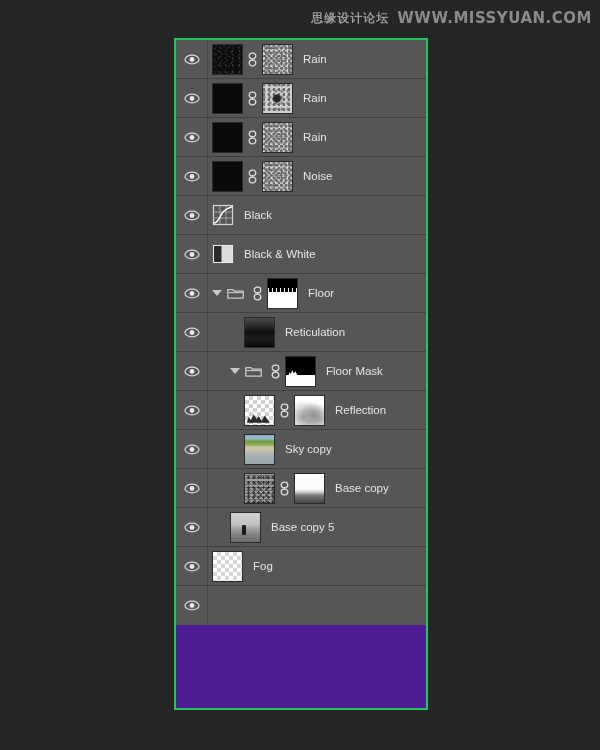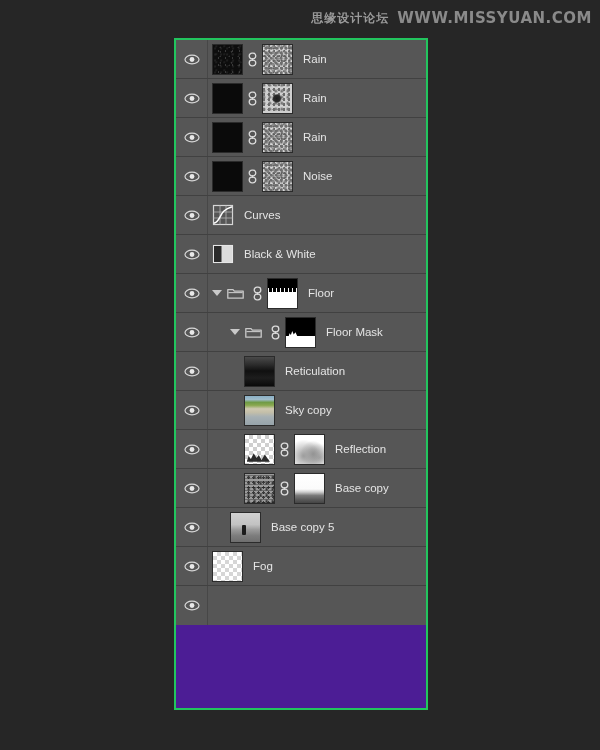--- a/index.html
+++ b/index.html
@@ -393,21 +393,21 @@
               <ellipse cx="8" cy="5.5" rx="7" ry="4.4" fill="none" stroke="#d8d8d8" stroke-width="1.2"></ellipse>
               <ellipse cx="8" cy="5.5" rx="2.4" ry="2.4" fill="#e8e8e8"></ellipse>
             </svg>
           </div>
           <div class="row-body ind-0">
             <svg class="adj-icon" viewBox="0 0 22 22">
               <rect x="1.5" y="1.5" width="19" height="19" fill="none" stroke="#d6d6d6" stroke-width="1.2"></rect>
               <path d="M1.5 8 L20.5 8 M1.5 14 L20.5 14 M8 1.5 L8 20.5 M14 1.5 L14 20.5" stroke="#b4b4b4" stroke-width="0.8"></path>
               <path d="M2.5 19 C7 18 8.5 10 12 7 C15 4.4 17.5 3.6 19.5 3" fill="none" stroke="#ffffff" stroke-width="1.5" stroke-linecap="round"></path>
             </svg>
-            <span class="layer-name">Curves</span>
+            <span class="layer-name">Black</span>
           </div>
         </div>
         <div class="layer-row">
           <div class="eye-cell">
             <svg class="eye-icon" width="16" height="11" viewBox="0 0 16 11">
               <ellipse cx="8" cy="5.5" rx="7" ry="4.4" fill="none" stroke="#d8d8d8" stroke-width="1.2"></ellipse>
               <ellipse cx="8" cy="5.5" rx="2.4" ry="2.4" fill="#e8e8e8"></ellipse>
             </svg>
           </div>
           <div class="row-body ind-0">
@@ -431,20 +431,32 @@
               <path d="M0.8 2.6 L6 2.6 L7.3 4.2 L16.2 4.2 L16.2 11.2 L0.8 11.2 Z" fill="none" stroke="#c9c9c9" stroke-width="1.3" stroke-linejoin="round"></path>
               <path d="M1.4 5.6 L15.6 5.6" stroke="#c9c9c9" stroke-width="1.1"></path>
             </svg>
             <svg class="link-icon" width="11" height="15" viewBox="0 0 11 15">
               <rect x="2.2" y="1.2" width="6.6" height="5.6" rx="2.8" fill="none" stroke="#dcdcdc" stroke-width="1.3"></rect>
               <rect x="2.2" y="8.2" width="6.6" height="5.6" rx="2.8" fill="none" stroke="#dcdcdc" stroke-width="1.3"></rect>
               <path d="M5.5 6.2 L5.5 8.8" stroke="#dcdcdc" stroke-width="1.3"></path>
             </svg>
             <div class="thumb t-mask-pier"></div>
             <span class="layer-name">Floor</span>
+          </div>
+        </div>
+        <div class="layer-row">
+          <div class="eye-cell">
+            <svg class="eye-icon" width="16" height="11" viewBox="0 0 16 11">
+              <ellipse cx="8" cy="5.5" rx="7" ry="4.4" fill="none" stroke="#d8d8d8" stroke-width="1.2"></ellipse>
+              <ellipse cx="8" cy="5.5" rx="2.4" ry="2.4" fill="#e8e8e8"></ellipse>
+            </svg>
+          </div>
+          <div class="row-body ind-2">
+            <div class="thumb t-retic"></div>
+            <span class="layer-name">Reticulation</span>
           </div>
         </div>
         <div class="layer-row">
           <div class="eye-cell">
             <svg class="eye-icon" width="16" height="11" viewBox="0 0 16 11">
               <ellipse cx="8" cy="5.5" rx="7" ry="4.4" fill="none" stroke="#d8d8d8" stroke-width="1.2"></ellipse>
               <ellipse cx="8" cy="5.5" rx="2.4" ry="2.4" fill="#e8e8e8"></ellipse>
             </svg>
           </div>
           <div class="row-body ind-1">
@@ -463,22 +475,28 @@
           </div>
         </div>
         <div class="layer-row">
           <div class="eye-cell">
             <svg class="eye-icon" width="16" height="11" viewBox="0 0 16 11">
               <ellipse cx="8" cy="5.5" rx="7" ry="4.4" fill="none" stroke="#d8d8d8" stroke-width="1.2"></ellipse>
               <ellipse cx="8" cy="5.5" rx="2.4" ry="2.4" fill="#e8e8e8"></ellipse>
             </svg>
           </div>
           <div class="row-body ind-2">
-            <div class="thumb t-retic"></div>
-            <span class="layer-name">Reticulation</span>
+            <div class="thumb t-refl"></div>
+            <svg class="link-icon" width="11" height="15" viewBox="0 0 11 15">
+              <rect x="2.2" y="1.2" width="6.6" height="5.6" rx="2.8" fill="none" stroke="#dcdcdc" stroke-width="1.3"></rect>
+              <rect x="2.2" y="8.2" width="6.6" height="5.6" rx="2.8" fill="none" stroke="#dcdcdc" stroke-width="1.3"></rect>
+              <path d="M5.5 6.2 L5.5 8.8" stroke="#dcdcdc" stroke-width="1.3"></path>
+            </svg>
+            <div class="thumb t-white-blur"></div>
+            <span class="layer-name">Reflection</span>
           </div>
         </div>
         <div class="layer-row">
           <div class="eye-cell">
             <svg class="eye-icon" width="16" height="11" viewBox="0 0 16 11">
               <ellipse cx="8" cy="5.5" rx="7" ry="4.4" fill="none" stroke="#d8d8d8" stroke-width="1.2"></ellipse>
               <ellipse cx="8" cy="5.5" rx="2.4" ry="2.4" fill="#e8e8e8"></ellipse>
             </svg>
           </div>
           <div class="row-body ind-2">
@@ -487,38 +505,20 @@
           </div>
         </div>
         <div class="layer-row">
           <div class="eye-cell">
             <svg class="eye-icon" width="16" height="11" viewBox="0 0 16 11">
               <ellipse cx="8" cy="5.5" rx="7" ry="4.4" fill="none" stroke="#d8d8d8" stroke-width="1.2"></ellipse>
               <ellipse cx="8" cy="5.5" rx="2.4" ry="2.4" fill="#e8e8e8"></ellipse>
             </svg>
           </div>
           <div class="row-body ind-2">
-            <div class="thumb t-refl"></div>
-            <svg class="link-icon" width="11" height="15" viewBox="0 0 11 15">
-              <rect x="2.2" y="1.2" width="6.6" height="5.6" rx="2.8" fill="none" stroke="#dcdcdc" stroke-width="1.3"></rect>
-              <rect x="2.2" y="8.2" width="6.6" height="5.6" rx="2.8" fill="none" stroke="#dcdcdc" stroke-width="1.3"></rect>
-              <path d="M5.5 6.2 L5.5 8.8" stroke="#dcdcdc" stroke-width="1.3"></path>
-            </svg>
-            <div class="thumb t-white-blur"></div>
-            <span class="layer-name">Reflection</span>
-          </div>
-        </div>
-        <div class="layer-row">
-          <div class="eye-cell">
-            <svg class="eye-icon" width="16" height="11" viewBox="0 0 16 11">
-              <ellipse cx="8" cy="5.5" rx="7" ry="4.4" fill="none" stroke="#d8d8d8" stroke-width="1.2"></ellipse>
-              <ellipse cx="8" cy="5.5" rx="2.4" ry="2.4" fill="#e8e8e8"></ellipse>
-            </svg>
-          </div>
-          <div class="row-body ind-2">
             <div class="thumb t-base-noise"></div>
             <svg class="link-icon" width="11" height="15" viewBox="0 0 11 15">
               <rect x="2.2" y="1.2" width="6.6" height="5.6" rx="2.8" fill="none" stroke="#dcdcdc" stroke-width="1.3"></rect>
               <rect x="2.2" y="8.2" width="6.6" height="5.6" rx="2.8" fill="none" stroke="#dcdcdc" stroke-width="1.3"></rect>
               <path d="M5.5 6.2 L5.5 8.8" stroke="#dcdcdc" stroke-width="1.3"></path>
             </svg>
             <div class="thumb t-base-mask"></div>
             <span class="layer-name underlined">Base copy</span>
           </div>
         </div>

